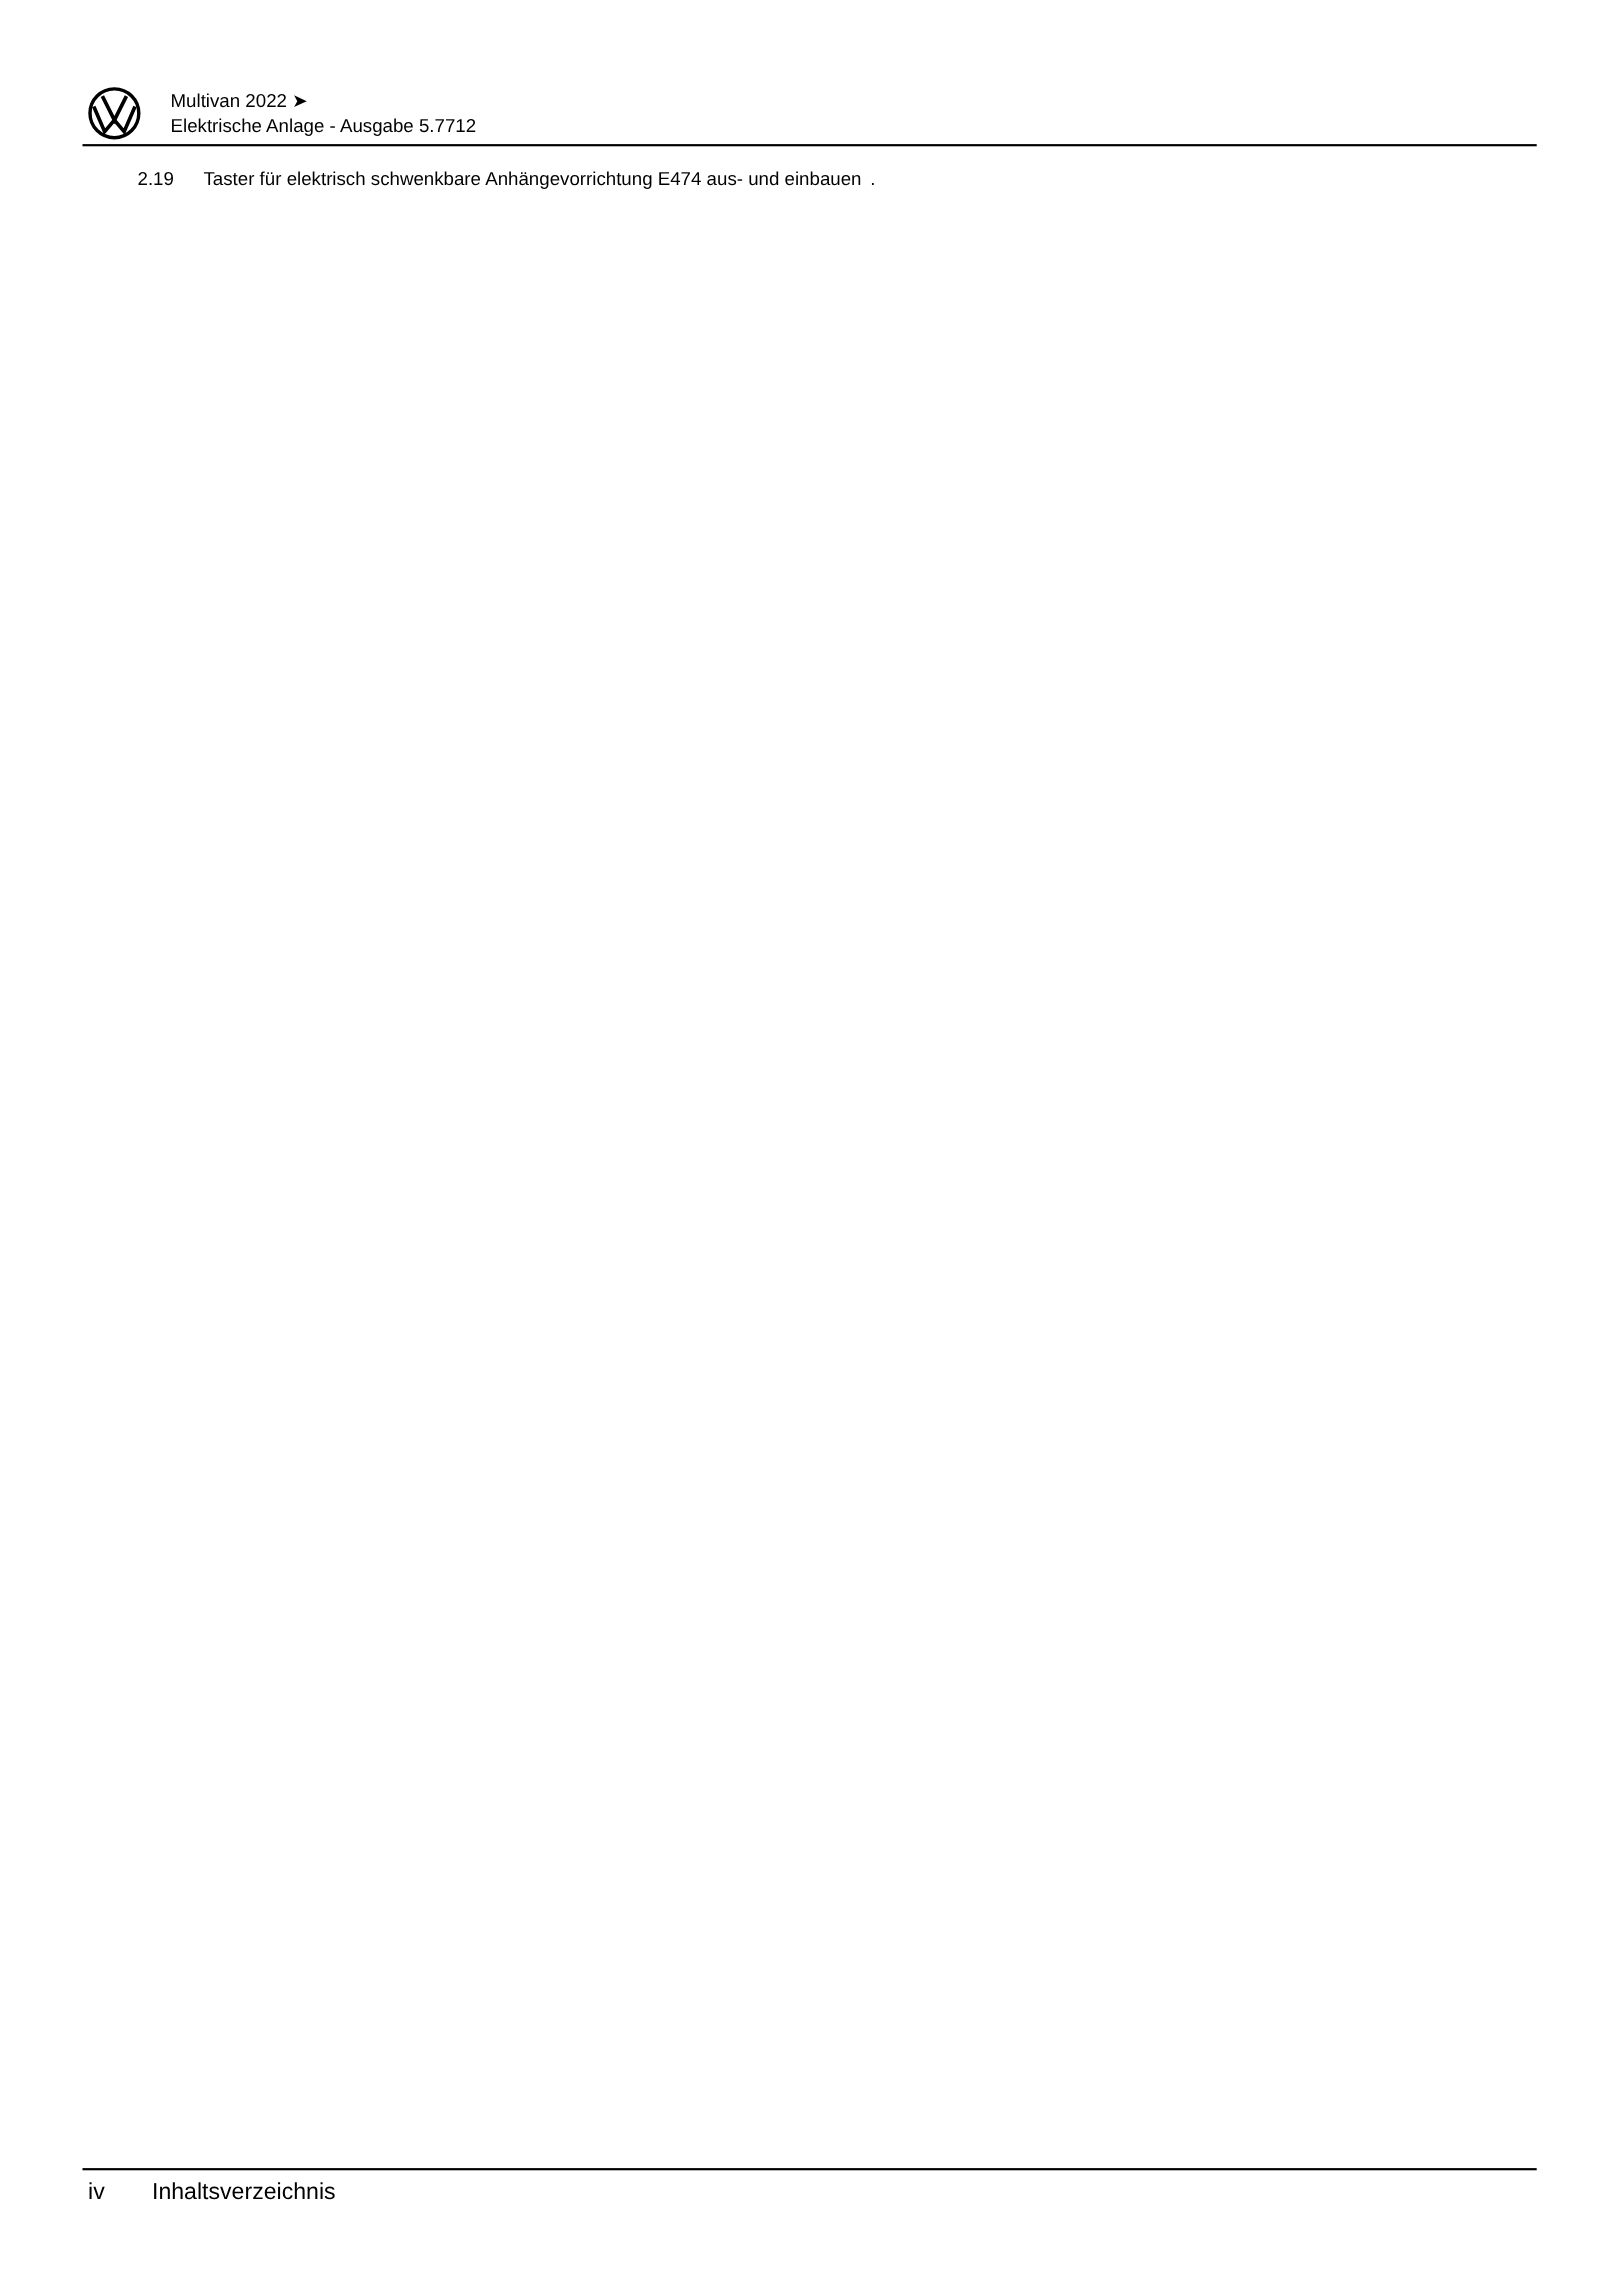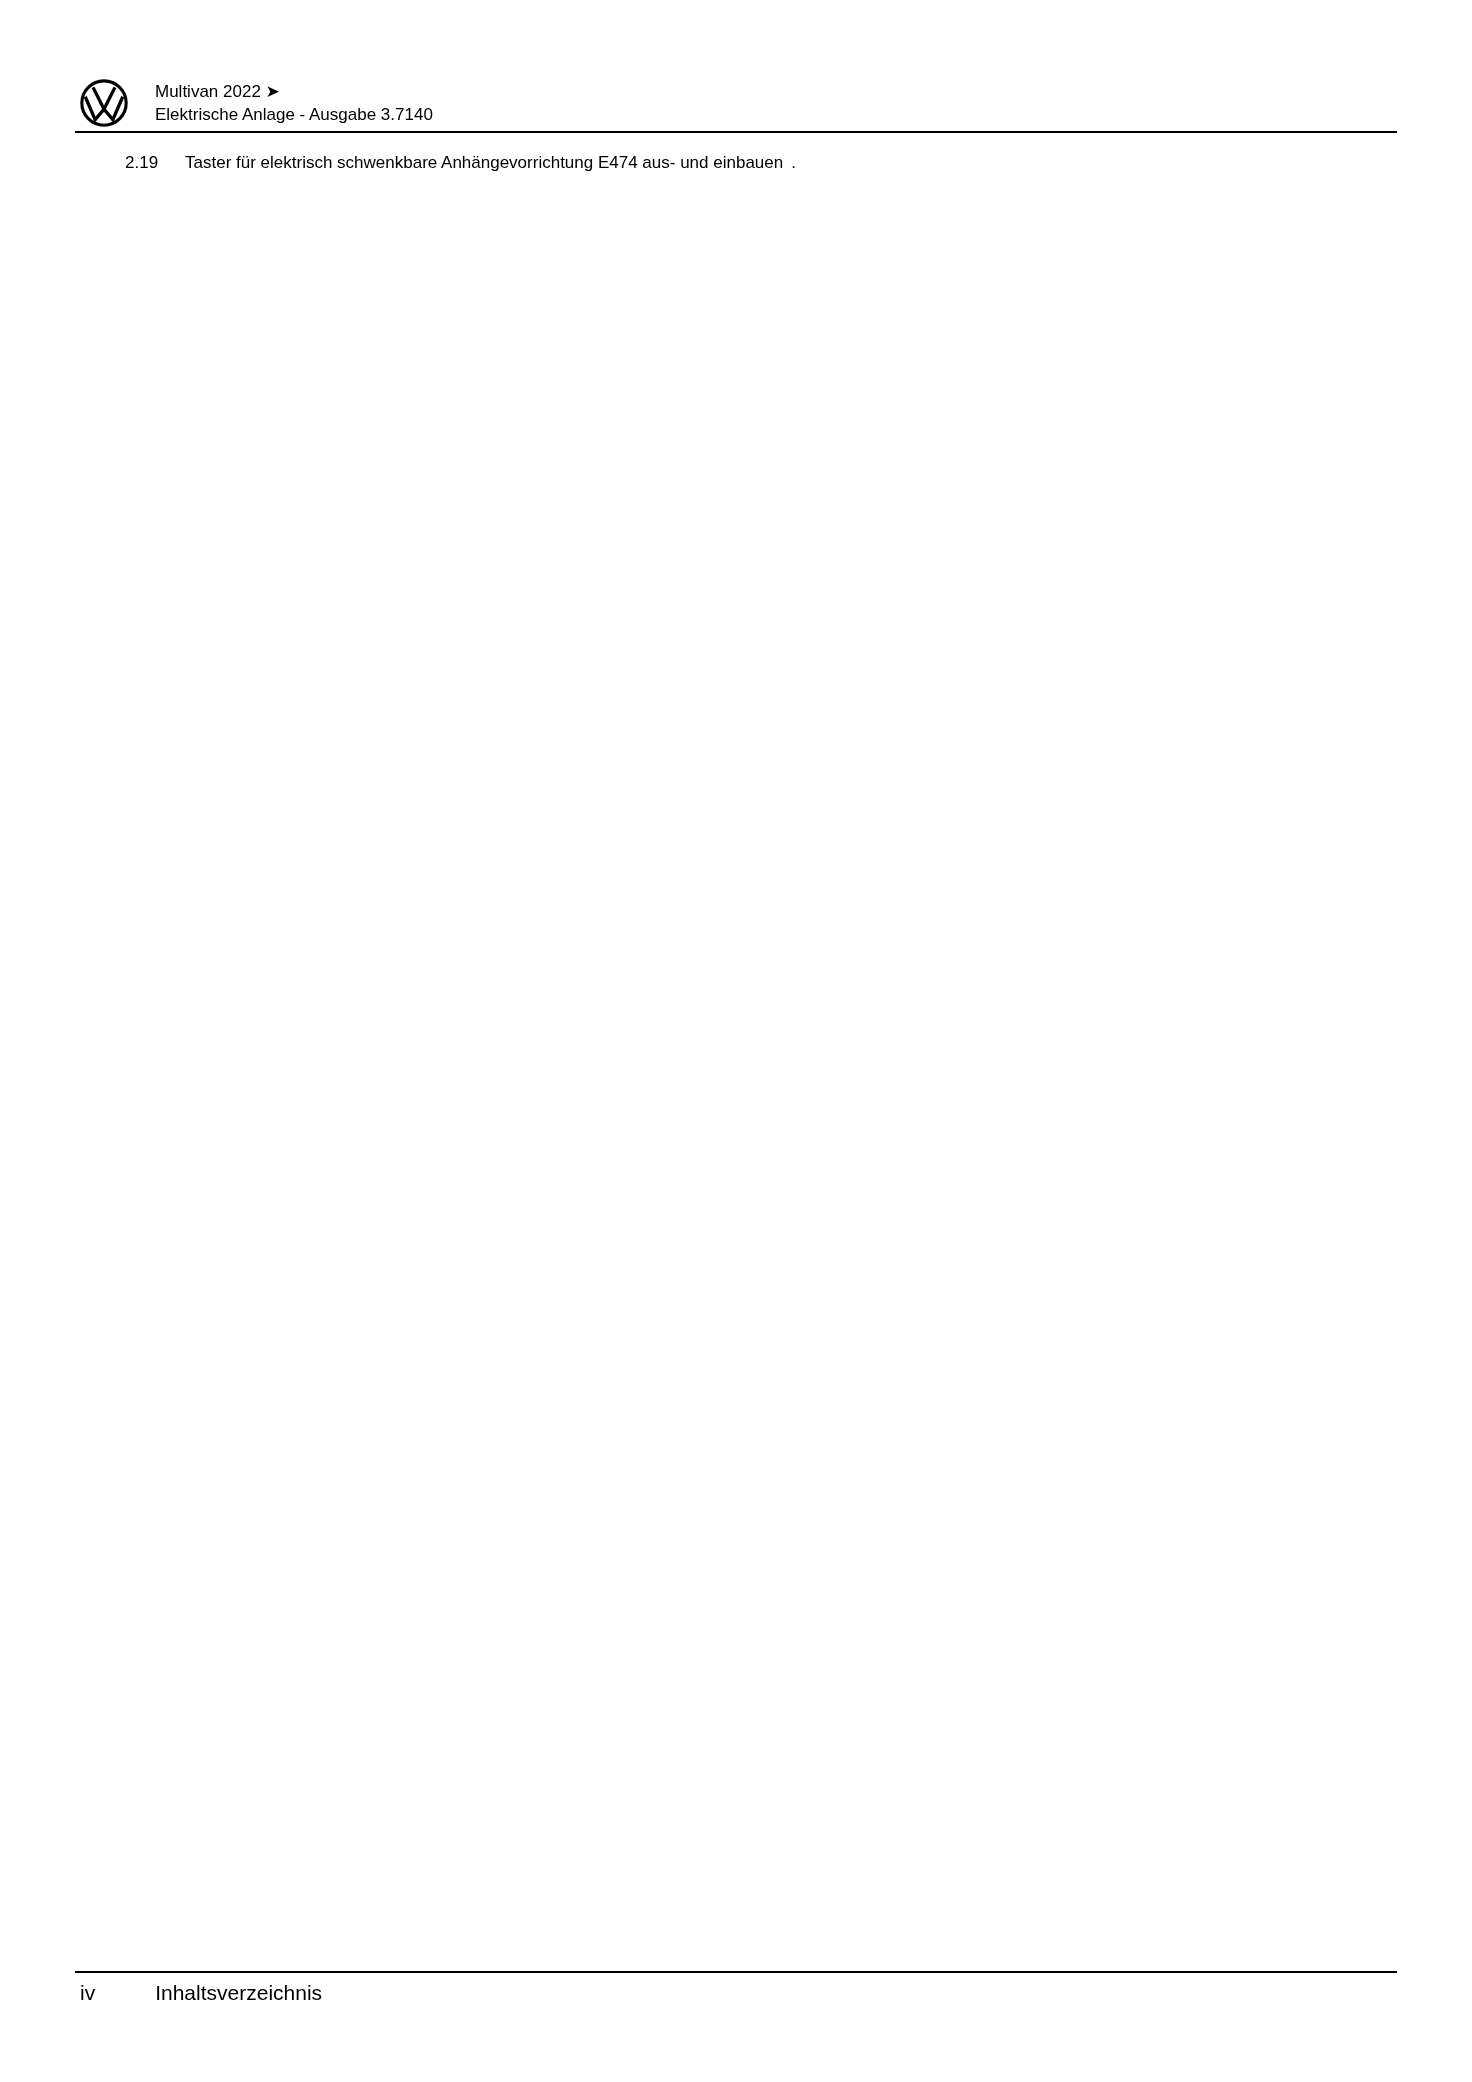--- a/index.html
+++ b/index.html
@@ -66,41 +66,41 @@
     width: 1322px;
     height: 2px;
     background: #000;
   }
   .footer {
     position: absolute;
     top: 1981px;
     left: 80px;
     display: flex;
     align-items: baseline;
-    gap: 60px;
+    gap: 43px;
   }
   .footer .roman { font-size: 21px; }
   .footer .footer-label { font-size: 21px; }
 </style>
 </head>
 <body>
 
 <div class="page">
 
   <div class="header">
     <div class="logo">
       <svg viewBox="0 0 48 48" width="50" height="50">
         <circle cx="24" cy="24" r="21.3" fill="none" stroke="#000" stroke-width="3"></circle>
         <path d="M13.5 9 L24 30 L34.5 9" fill="none" stroke="#000" stroke-width="3.2" stroke-linejoin="miter"></path>
         <path d="M6 18 L15.5 40 L24 30 L32.5 40 L42 18" fill="none" stroke="#000" stroke-width="3.2" stroke-linejoin="miter"></path>
       </svg>
     </div>
     <div class="header-lines">
       <div>Multivan 2022 ➤</div>
-      <div>Elektrische Anlage - Ausgabe 3.7140</div>
+      <div>Elektrische Anlage - Ausgabe 5.7712</div>
     </div>
   </div>
   <div class="header-rule"></div>
 
   <div class="toc">
       <div class="toc-row normal">
         <span class="num">2.19</span>
         <span class="title">Taster für elektrisch schwenkbare Anhängevorrichtung E474 aus- und einbauen</span>
         <span class="dots"></span>
         <span class="page">132</span>

